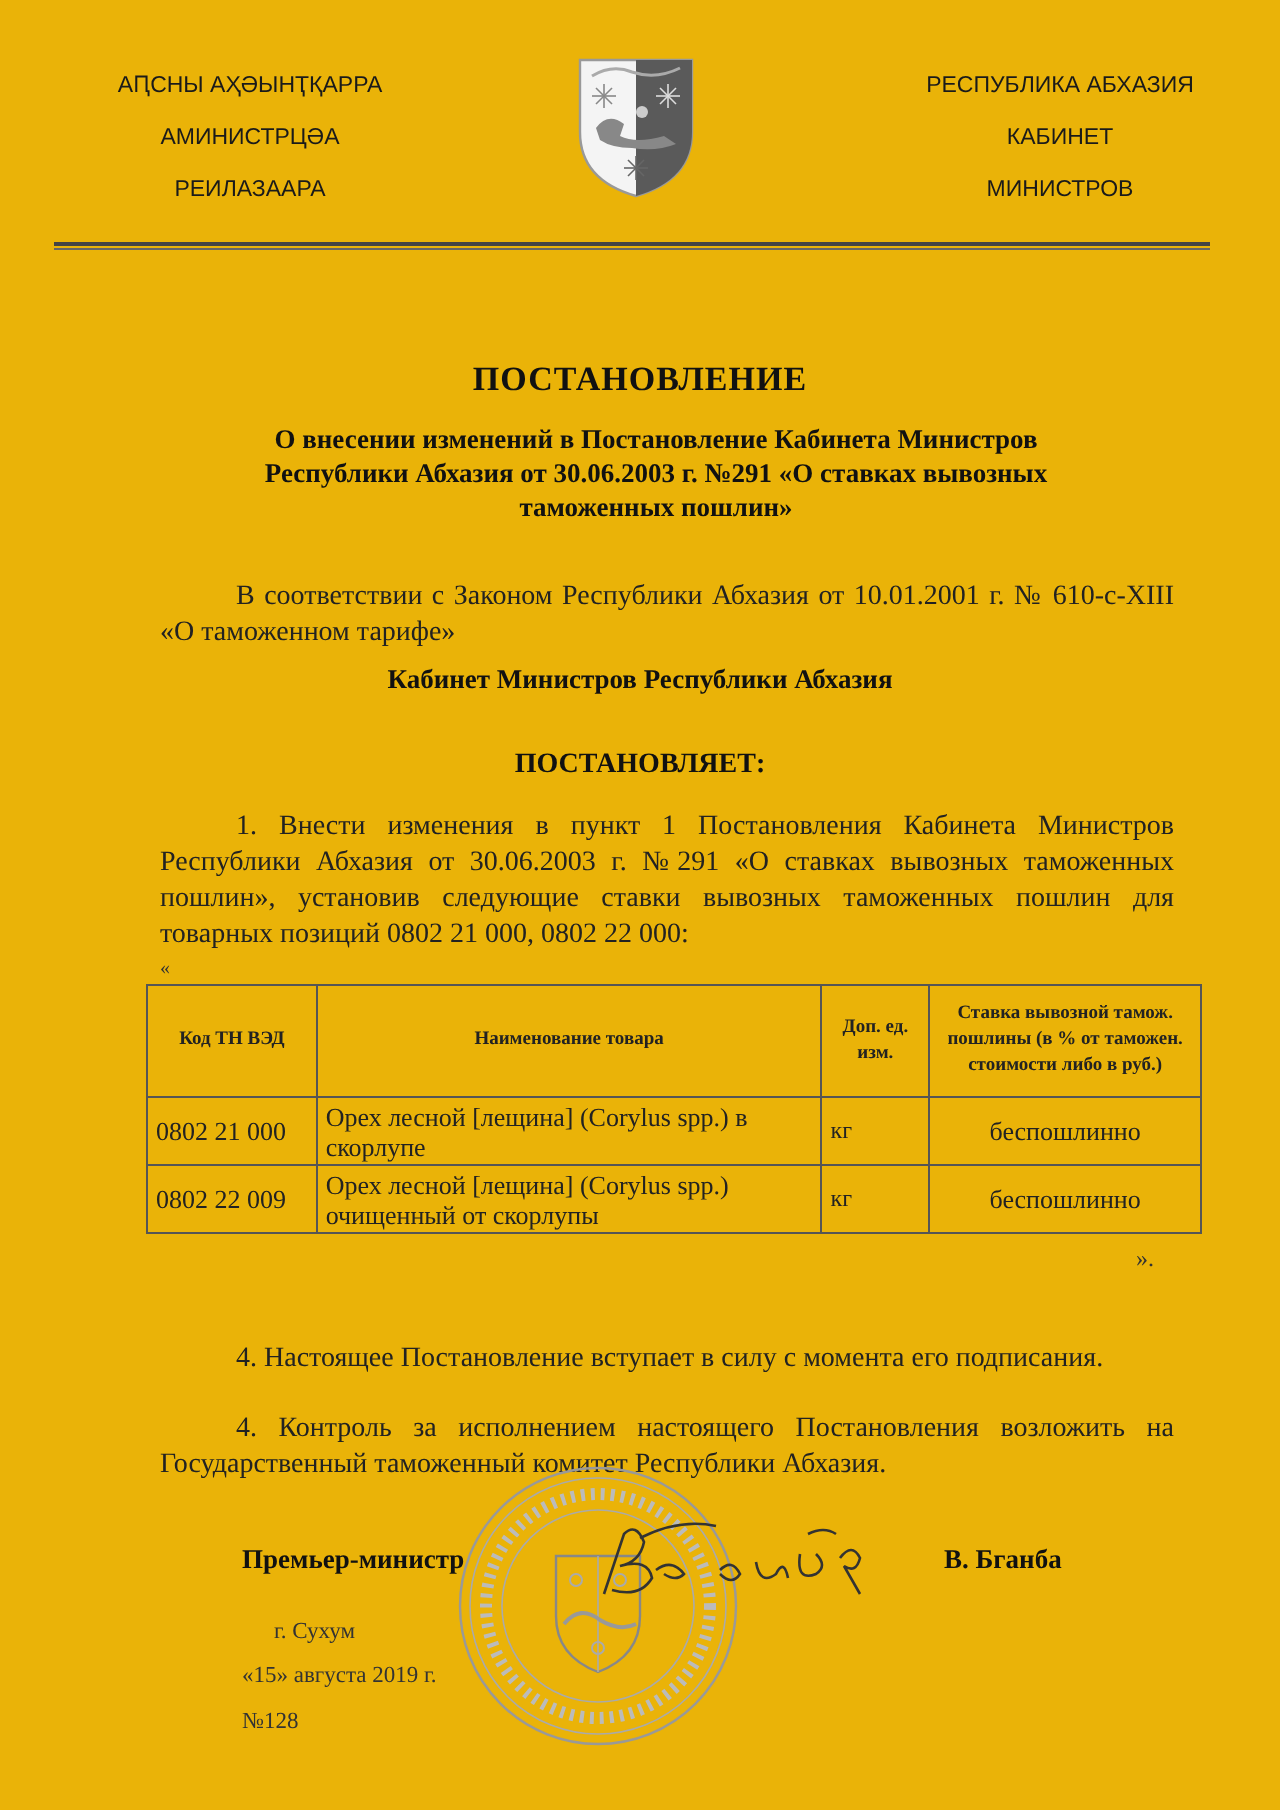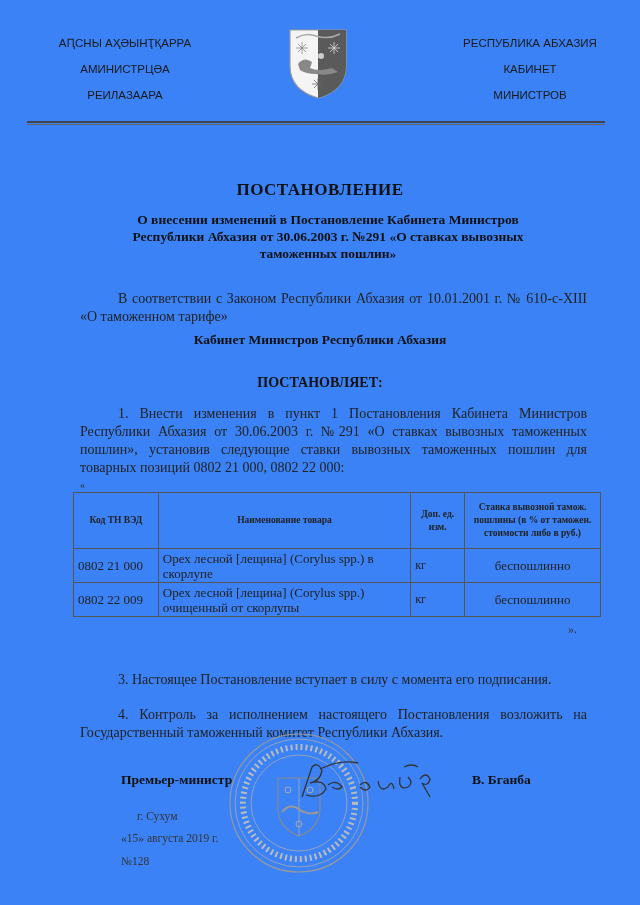--- a/index.html
+++ b/index.html
@@ -1,18 +1,18 @@
 <!DOCTYPE html>
 <html><head>
 <meta charset="utf-8">
 <style>
   * { margin: 0; padding: 0; box-sizing: border-box; }
   html, body { width: 640px; height: 905px; background: #ffffff; overflow: hidden; }
   body { position: relative; font-family: "Liberation Serif", serif; color: #222; }
-  .page { position: absolute; left: 0; top: 0; width: 640px; height: 905px; background: #3b82f6; }
+  .page { position: absolute; left: 0; top: 0; width: 640px; height: 905px; background: #eab308; }
 
   
   .hdr-col { position: absolute; top: 35px; font-family: "Liberation Sans", sans-serif; font-size: 11.5px; color: #1a1a1a; text-align: center; }
   .hdr-col div { height: 26px; line-height: 16px; }
   .hdr-left { left: 35px; width: 180px; }
   .hdr-right { left: 440px; width: 180px; }
   .emblem { position: absolute; left: 288px; top: 28px; width: 60px; height: 72px; }
   .hdr-rule { position: absolute; left: 27px; width: 578px; height: 1.5px; background: #444; }
 
   
@@ -128,21 +128,21 @@
       <td class="c-code">0802 22 009</td>
       <td class="c-name">Орех лесной [лещина] (Corylus spp.) очищенный от скорлупы</td>
       <td class="c-unit">кг</td>
       <td class="c-rate">беспошлинно</td>
     </tr>
   </tbody>
     </table>
 
   <div class="qclose">».</div>
 
-  <div class="para p3"><span class="ind"></span><span>3. Настоящее Постановление вступает в силу с момента его подписания.</span></div>
+  <div class="para p3"><span class="ind"></span><span>4. Настоящее Постановление вступает в силу с момента его подписания.</span></div>
   <div class="para p4"><span class="ind"></span><span>4. Контроль за исполнением настоящего Постановления возложить на Государственный таможенный комитет Республики Абхазия.</span></div>
 
   <svg class="stamp" viewBox="0 0 142 142">
     <circle cx="71" cy="71" r="69" fill="none" stroke="#999" stroke-width="1.2"></circle>
     <circle cx="71" cy="71" r="64" fill="none" stroke="#aaa" stroke-width="0.8"></circle>
     <circle cx="71" cy="71" r="48" fill="none" stroke="#aaa" stroke-width="0.8"></circle>
     <circle cx="71" cy="71" r="56" fill="none" stroke="#bbb" stroke-width="6" stroke-dasharray="2 3"></circle>
     <path d="M50 46 H92 V76 Q92 96 71 104 Q50 96 50 76 Z" fill="none" stroke="#888" stroke-width="1.2"></path>
     <path d="M71 46 V104" stroke="#aaa" stroke-width="0.8"></path>
     <path d="M54 80 Q62 70 72 78 Q82 84 90 80" stroke="#999" stroke-width="2" fill="none"></path>

